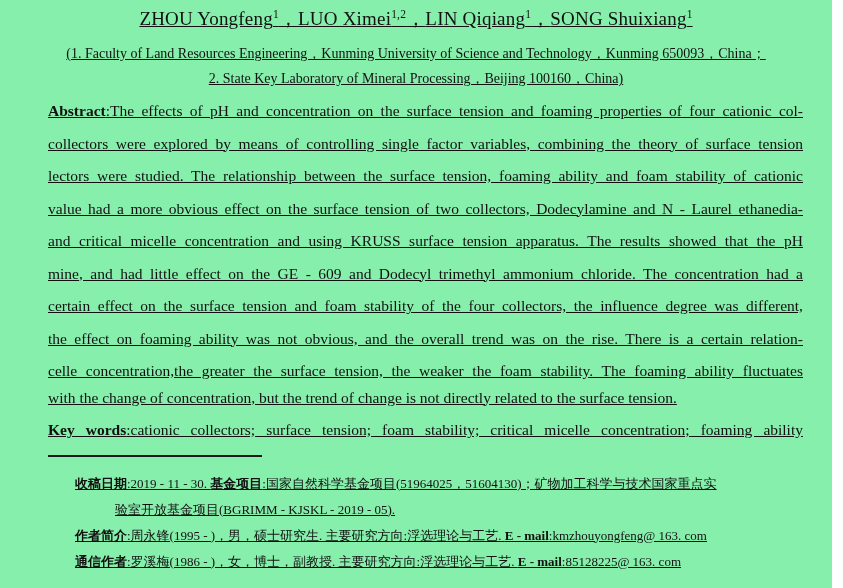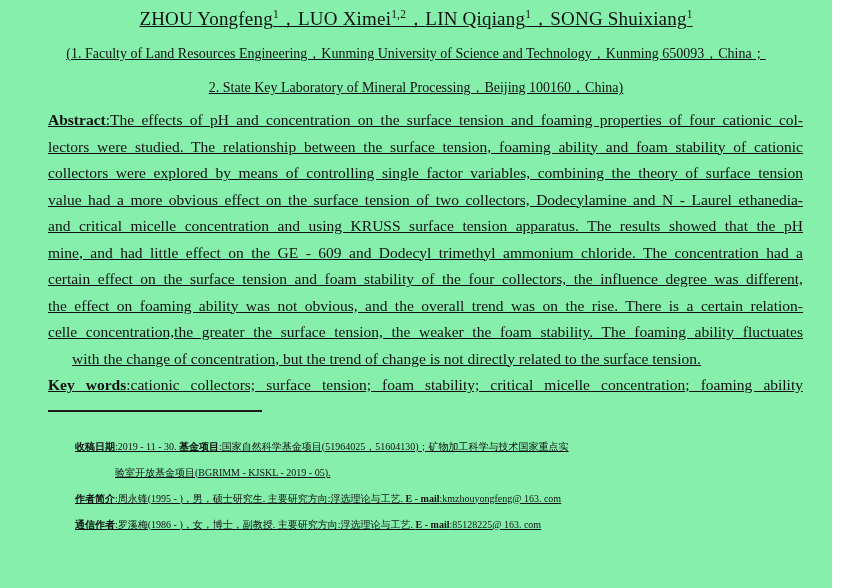--- a/index.html
+++ b/index.html
@@ -30,52 +30,52 @@
     line-height: 0;
   }
   .affil {
     text-align: center;
     font-size: 14px;
     line-height: 20px;
     margin-top: 12px;
     white-space: nowrap;
   }
   .affil.second {
-    margin-top: 14px;
+    margin-top: 5px;
   }
   .abstract {
     margin: 9px 43px 0 48px;
     width: 755px;
     font-size: 15.5px;
     line-height: 26.5px;
   }
   .jline {
     white-space: nowrap;
     text-align: justify;
     text-align-last: justify;
     overflow: visible;
+    margin-top: 6px;
   }
   .lastline {
     white-space: nowrap;
     text-align: right;
     text-align-last: left;
-    margin-left: 24px;
   }
   .lbl {
     font-weight: bold;
   }
   .divider {
     margin: 11px 0 0 48px;
     width: 214px;
     height: 0;
     border-top: 2px solid #1a1a1a;
   }
   .footnote {
-    margin: 22px 0 0 75px;
-    font-size: 10px;
+    margin: 14px 0 0 75px;
+    font-size: 13px;
     line-height: 26px;
   }
   .fline {
     white-space: nowrap;
   }
   .fline-indent {
     padding-left: 40px;
   }
   b {
     font-weight: bold;
@@ -88,22 +88,22 @@
 
   <div class="authors">
     <span><span>ZHOU Yongfeng</span><sup>1</sup></span><span>，</span><span><span>LUO Ximei</span><sup>1,2</sup></span><span>，</span><span><span>LIN Qiqiang</span><sup>1</sup></span><span>，</span><span><span>SONG Shuixiang</span><sup>1</sup></span>
   </div>
 
   <div class="affil">(1. Faculty of Land Resources Engineering，Kunming University of Science and Technology，Kunming 650093，China；</div>
   <div class="affil second">2. State Key Laboratory of Mineral Processing，Beijing 100160，China)</div>
 
   <div class="abstract">
     <div class="jline"><b class="lbl">Abstract</b><span>:The effects of pH and concentration on the surface tension and foaming properties of four cationic col-</span></div>
+    <div class="jline">collectors were explored by means of controlling single factor variables, combining the theory of surface tension</div>
     <div class="jline">lectors were studied. The relationship between the surface tension, foaming ability and foam stability of cationic</div>
-    <div class="jline">collectors were explored by means of controlling single factor variables, combining the theory of surface tension</div>
     <div class="jline">value had a more obvious effect on the surface tension of two collectors, Dodecylamine and N - Laurel ethanedia-</div>
     <div class="jline">and critical micelle concentration and using KRUSS surface tension apparatus. The results showed that the pH</div>
     <div class="jline">mine, and had little effect on the GE - 609 and Dodecyl trimethyl ammonium chloride. The concentration had a</div>
     <div class="jline">certain effect on the surface tension and foam stability of the four collectors, the influence degree was different,</div>
     <div class="jline">the effect on foaming ability was not obvious, and the overall trend was on the rise. There is a certain relation-</div>
     <div class="jline">celle concentration,the greater the surface tension, the weaker the foam stability. The foaming ability fluctuates</div>
     <div class="lastline">with the change of concentration, but the trend of change is not directly related to the surface tension.</div>
     <div class="jline"><b class="lbl">Key words</b><span>:cationic collectors; surface tension; foam stability; critical micelle concentration; foaming ability</span></div>
   </div>
 

